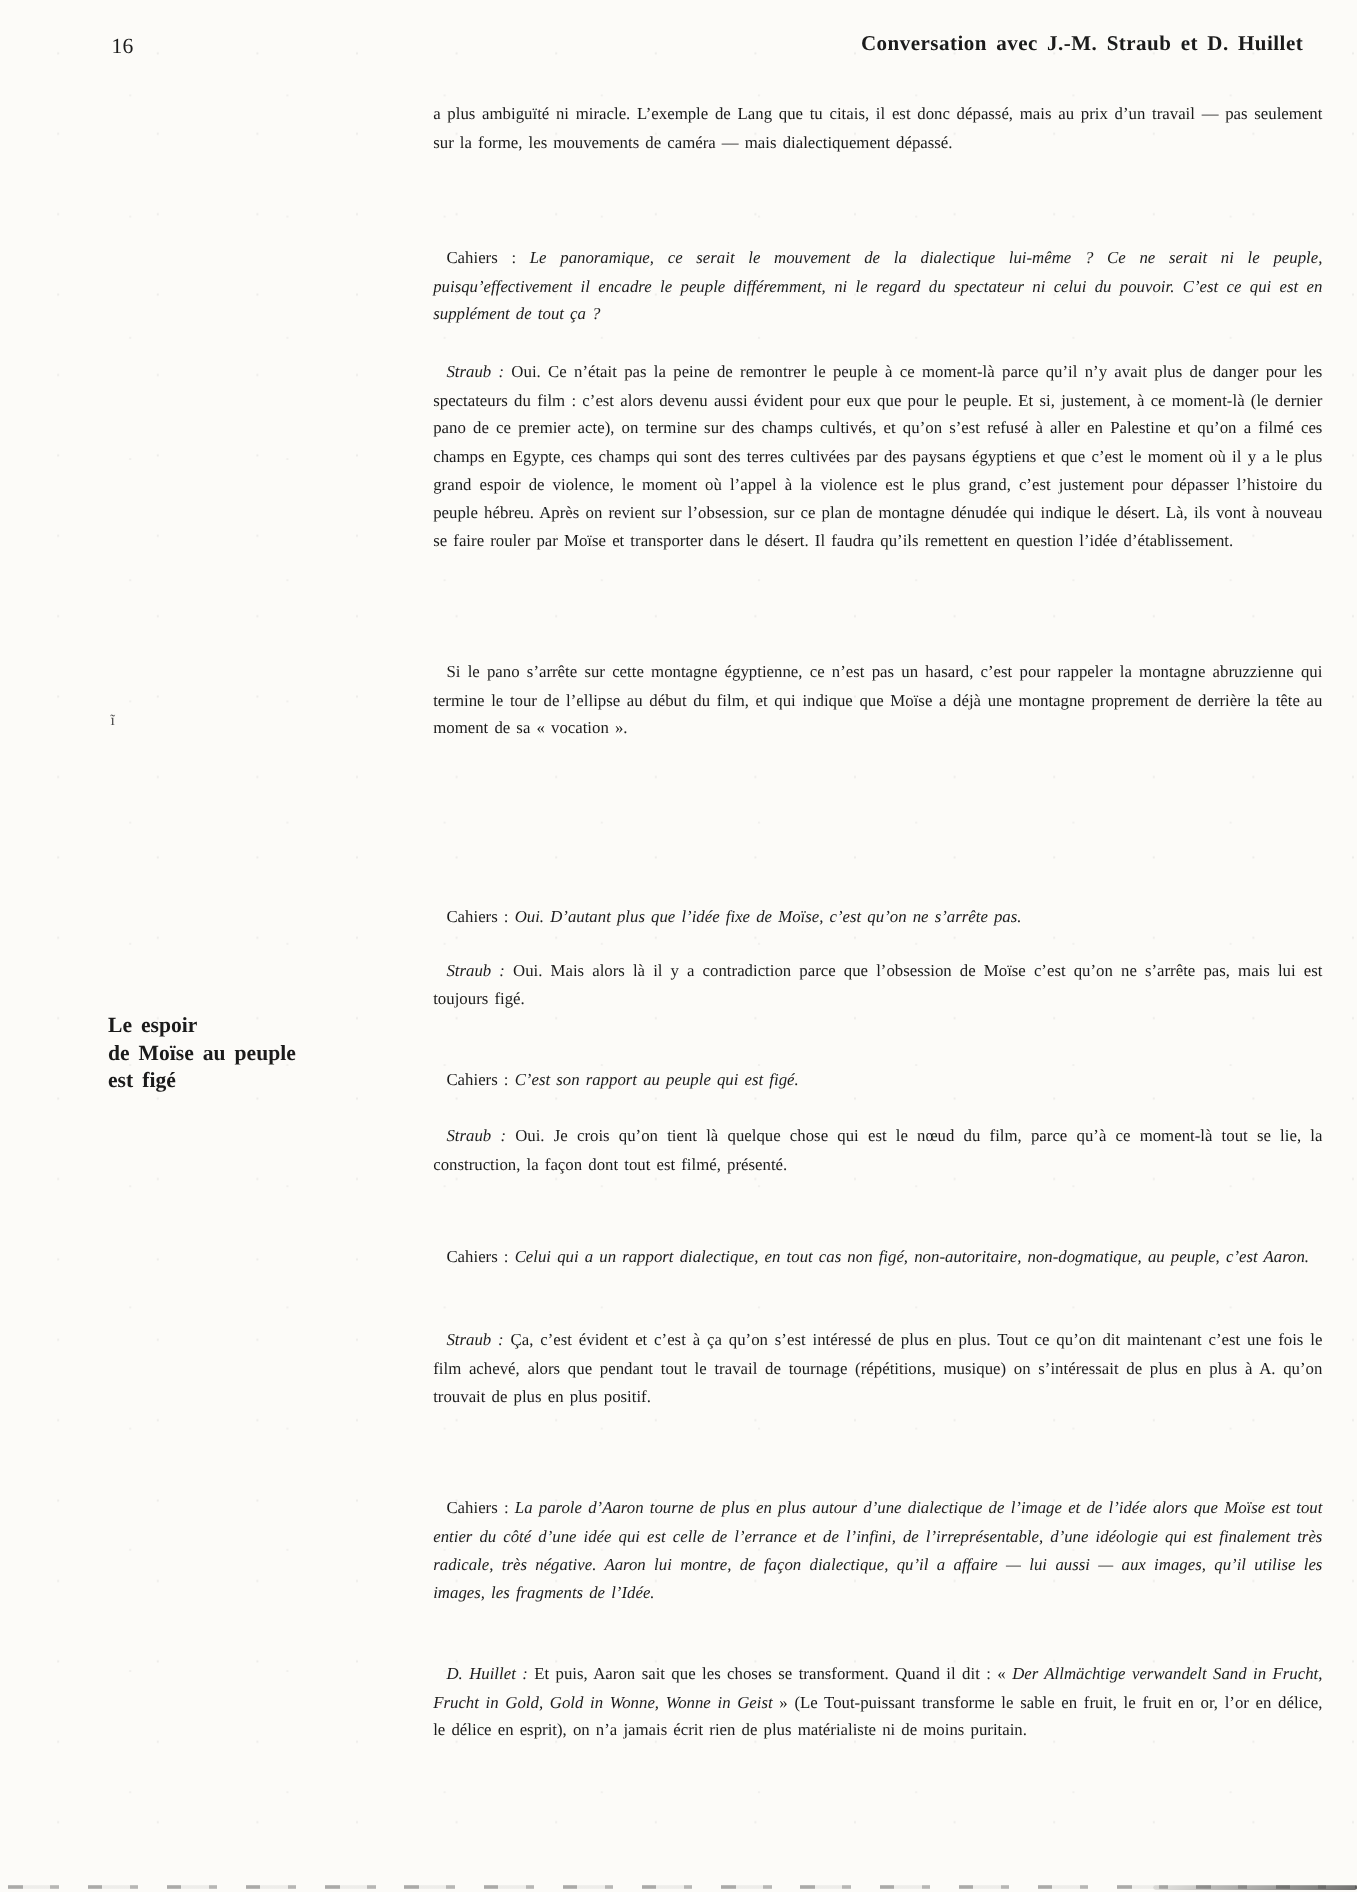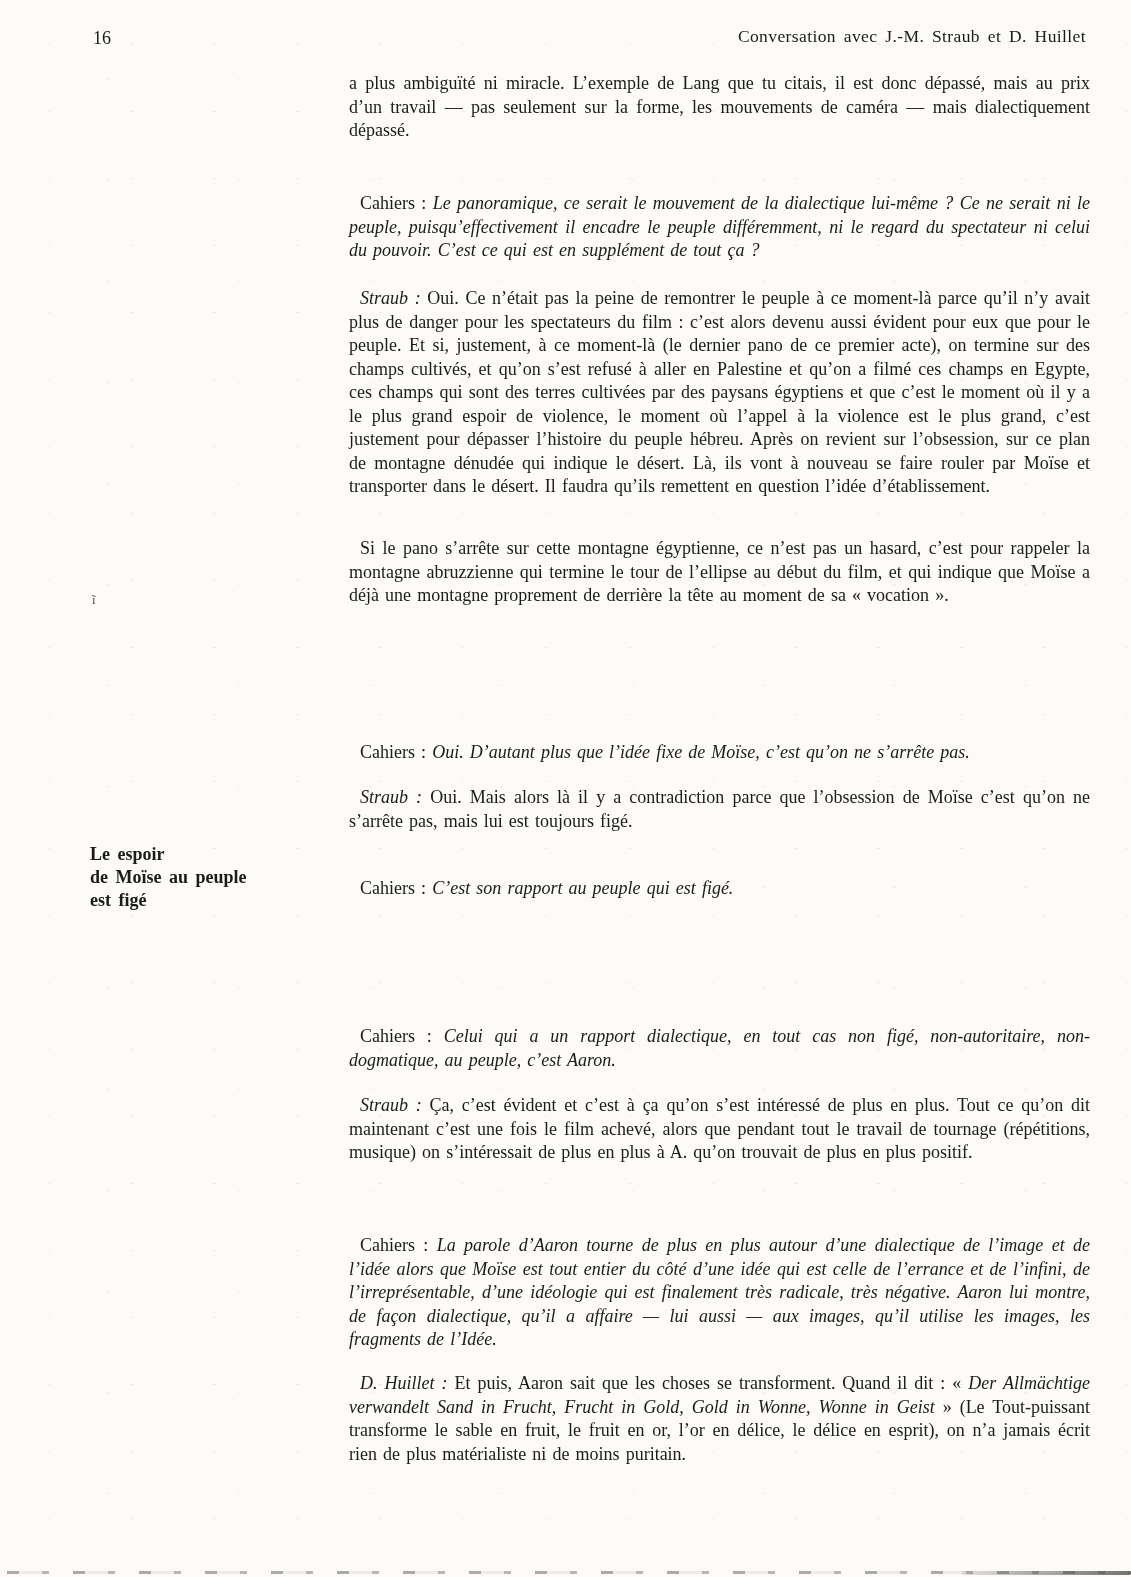--- a/index.html
+++ b/index.html
@@ -21,30 +21,30 @@
     background-size:83px 67px, 131px 101px;
     background-position:7px 11px, 43px 29px;
     pointer-events:none;
   }
   .page-number {
     position:absolute; left:93px; top:28px;
     font-size:18px;
   }
   .running-head {
     position:absolute; right:45px; top:26px;
-    font-size:17.5px; letter-spacing:0.4px; word-spacing:3px;
+    font-size:17.5px; letter-spacing:0.4px; word-spacing:3px;font-weight:bold;
   }
   .margin-note {
     position:absolute; left:90px; top:843px; width:250px;
     font-weight:bold; font-size:18px; line-height:23px;
     word-spacing:3px;
   }
   .para {
-    position:absolute; left:345px; width:741px; margin:4px;
-    font-size:18px; line-height:23.5px;
+    position:absolute; left:345px; width:741px; margin:16px;
+    font-size:14px; line-height:23.5px;
     text-align:justify; word-spacing:1.6px;
   }
   .indent { text-indent:11px; }
   .it { font-style:italic; }
   .rm { font-style:normal; }
   
   .scan-dash-line {
     position:absolute; left:0; right:0; bottom:3px; height:3px;
     background:repeating-linear-gradient(90deg,
       rgba(70,70,70,0) 0 7px,
@@ -85,20 +85,21 @@
 
   <p class="para indent" style="top:533px"><span class="rm">Si le pano s’arrête sur cette montagne égyptienne, ce n’est pas un hasard, c’est pour rappeler la montagne abruzzienne qui termine le tour de l’ellipse au début du film, et qui indique que Moïse a déjà une montagne proprement de derrière la tête au moment de sa « vocation ».</span></p>
 
 
   <p class="para indent" style="top:782px"><span class="it">Straub :</span><span class="rm"> Oui. Mais alors là il y a contradiction parce que l’obsession de Moïse c’est qu’on ne s’arrête pas, mais lui est toujours figé.</span></p>
 
   <p class="para indent" style="top:737px"><span class="rm">Cahiers :</span><span class="it"> Oui. D’autant plus que l’idée fixe de Moïse, c’est qu’on ne s’arrête pas.</span></p>
 
   <p class="para indent" style="top:873px"><span class="rm">Cahiers :</span><span class="it"> C’est son rapport au peuple qui est figé.</span></p>
 
+  <p class="para indent" style="top:920px"><span class="it">Straub :</span><span class="rm"> Oui. Je crois qu’on tient là quelque chose qui est le nœud du film, parce qu’à ce moment-là tout se lie, la construction, la façon dont tout est filmé, présenté.</span></p>
 
   <p class="para indent" style="top:1021px"><span class="rm">Cahiers :</span><span class="it"> Celui qui a un rapport dialectique, en tout cas non figé, non-autoritaire, non-dogmatique, au peuple, c’est Aaron.</span></p>
 
   <p class="para indent" style="top:1090px"><span class="it">Straub :</span><span class="rm"> Ça, c’est évident et c’est à ça qu’on s’est intéressé de plus en  plus. Tout ce qu’on dit maintenant c’est une fois le film achevé, alors que pendant tout le travail de tournage (répétitions, musique) on s’intéressait de plus en plus à A. qu’on trouvait de plus en plus positif.</span></p>
 
   <p class="para indent" style="top:1230px"><span class="rm">Cahiers :</span><span class="it"> La parole d’Aaron tourne de plus en plus autour d’une dialectique de l’image et de l’idée alors que Moïse est tout entier du côté d’une idée qui est celle de l’errance et de l’infini, de l’irreprésentable, d’une idéologie qui est finalement très radicale, très négative. Aaron lui montre, de façon dialectique, qu’il a affaire — lui aussi — aux images, qu’il utilise les images, les fragments de l’Idée.</span></p>
 
   <p class="para indent" style="top:1368px"><span class="it">D. Huillet :</span><span class="rm"> Et puis, Aaron sait que les choses se transforment. Quand il dit : « </span><span class="it">Der Allmächtige verwandelt Sand in Frucht, Frucht in Gold, Gold in Wonne, Wonne in Geist</span><span class="rm"> » (Le Tout-puissant transforme le sable en fruit, le fruit en or, l’or en délice, le délice en esprit), on n’a jamais écrit rien de plus matérialiste ni de moins puritain.</span></p>
 
   <span class="scan-mark">ĩ</span>

